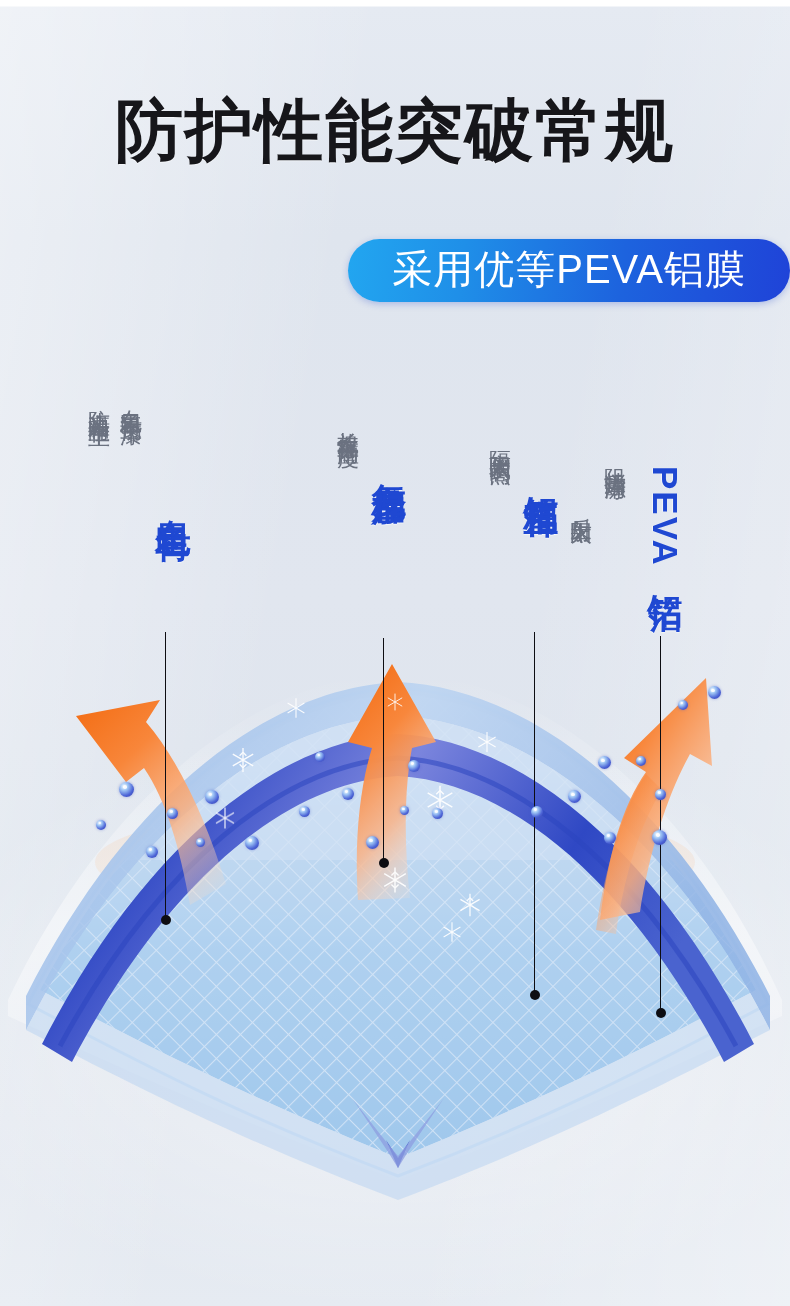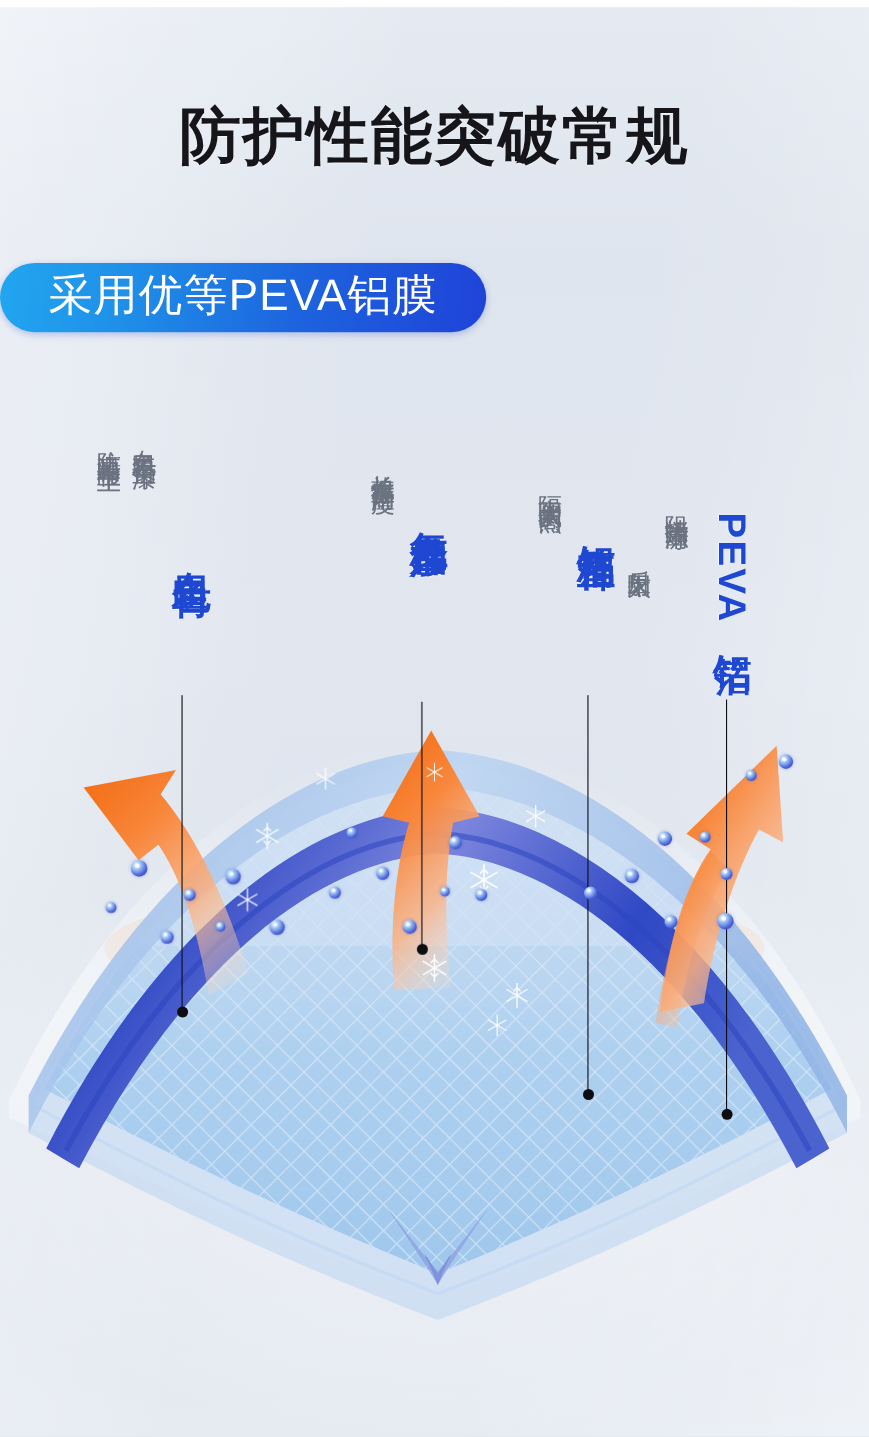--- a/index.html
+++ b/index.html
@@ -21,29 +21,29 @@
   #page::before{
     content:"";position:absolute;inset:0;
     background:linear-gradient(100deg, rgba(255,255,255,.42) 0%, rgba(255,255,255,0) 38%, rgba(255,255,255,0) 62%, rgba(255,255,255,.34) 100%);
     pointer-events:none;
   }
 
   
   .title{
     position:absolute;top:96px;left:0;width:790px;
     text-align:center;
-    font-size:56px;line-height:1;
+    font-size:68px;line-height:1;
     font-weight:700;
     color:#16161a;
     letter-spacing:2px;
     white-space:nowrap;
     text-shadow:0 1px 0 rgba(255,255,255,.5);
   }
   .badge-wrap{
-    position:absolute;top:239px;left:0;width:790px;text-align:left;
+    position:absolute;top:239px;left:0;width:790px;text-align:right;
   }
   .badge{
     display:inline-block;
     padding:7px 44px 10px 44px;
     border-radius:34px;
     background:linear-gradient(97deg,#22a6f0 0%,#1f8fe8 26%,#1d63de 62%,#1f43d8 100%);
     color:#ffffff;
     font-size:40px;line-height:1.15;
     font-weight:500;
     letter-spacing:1px;

